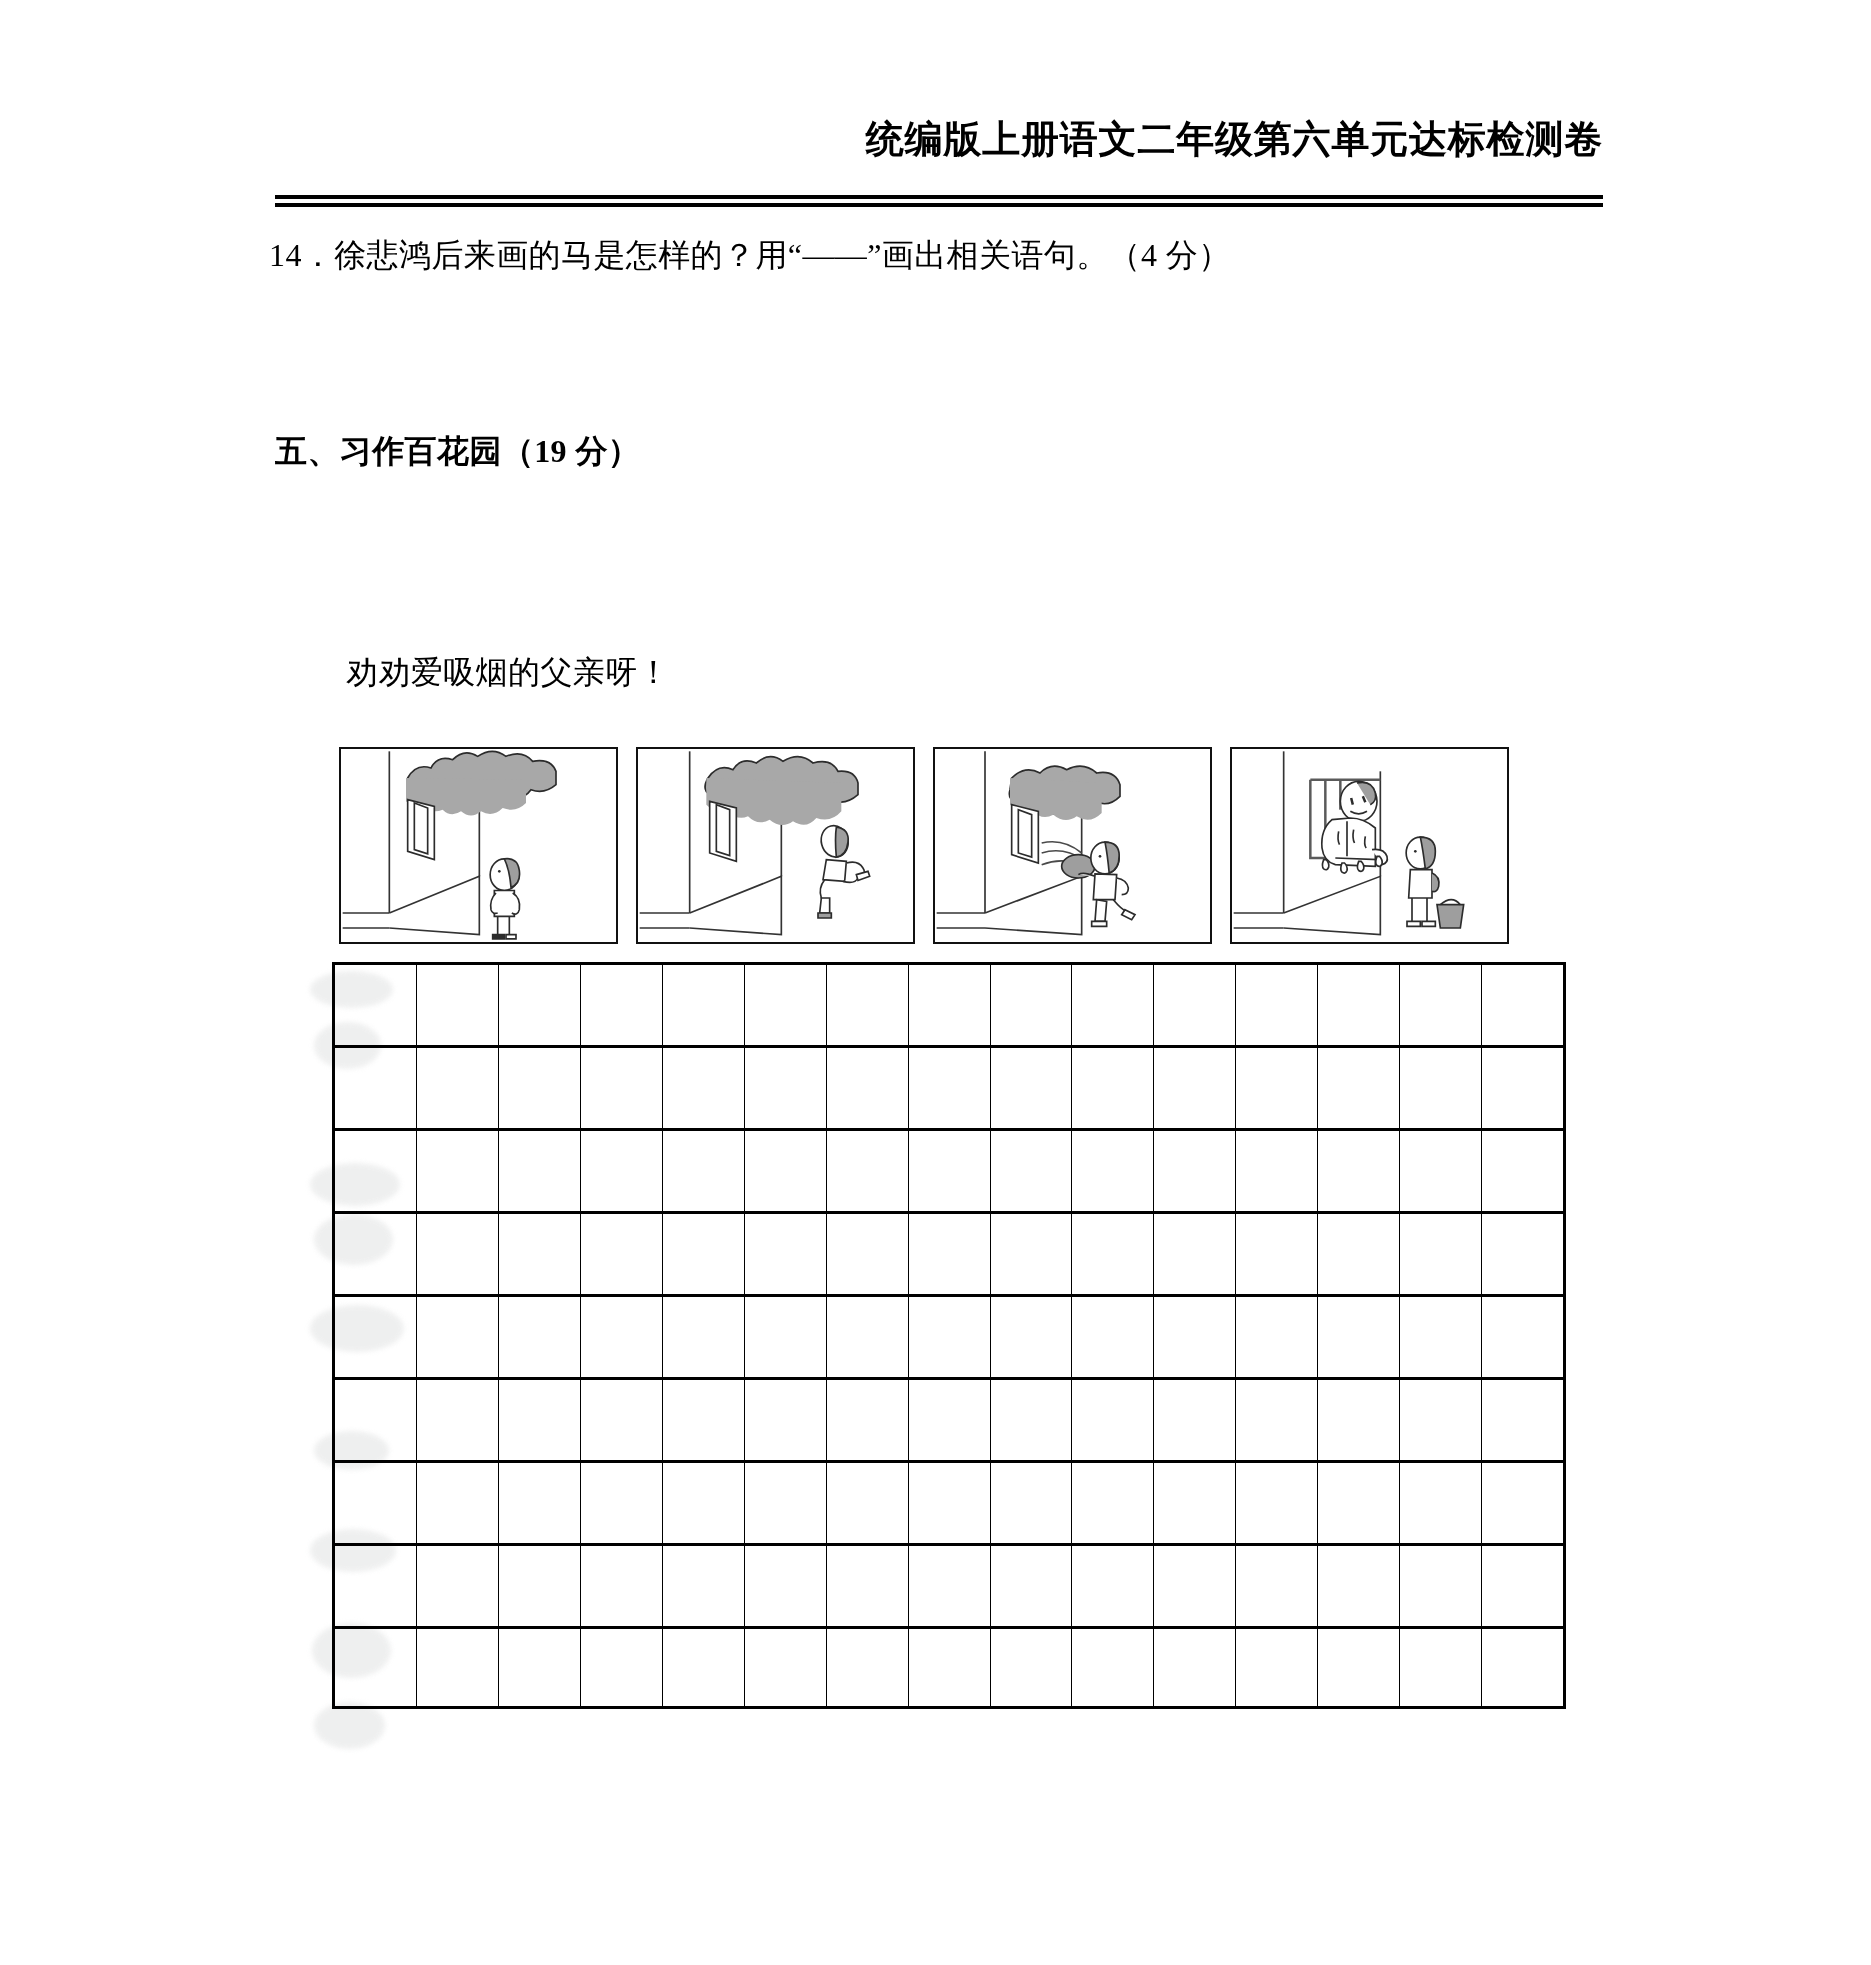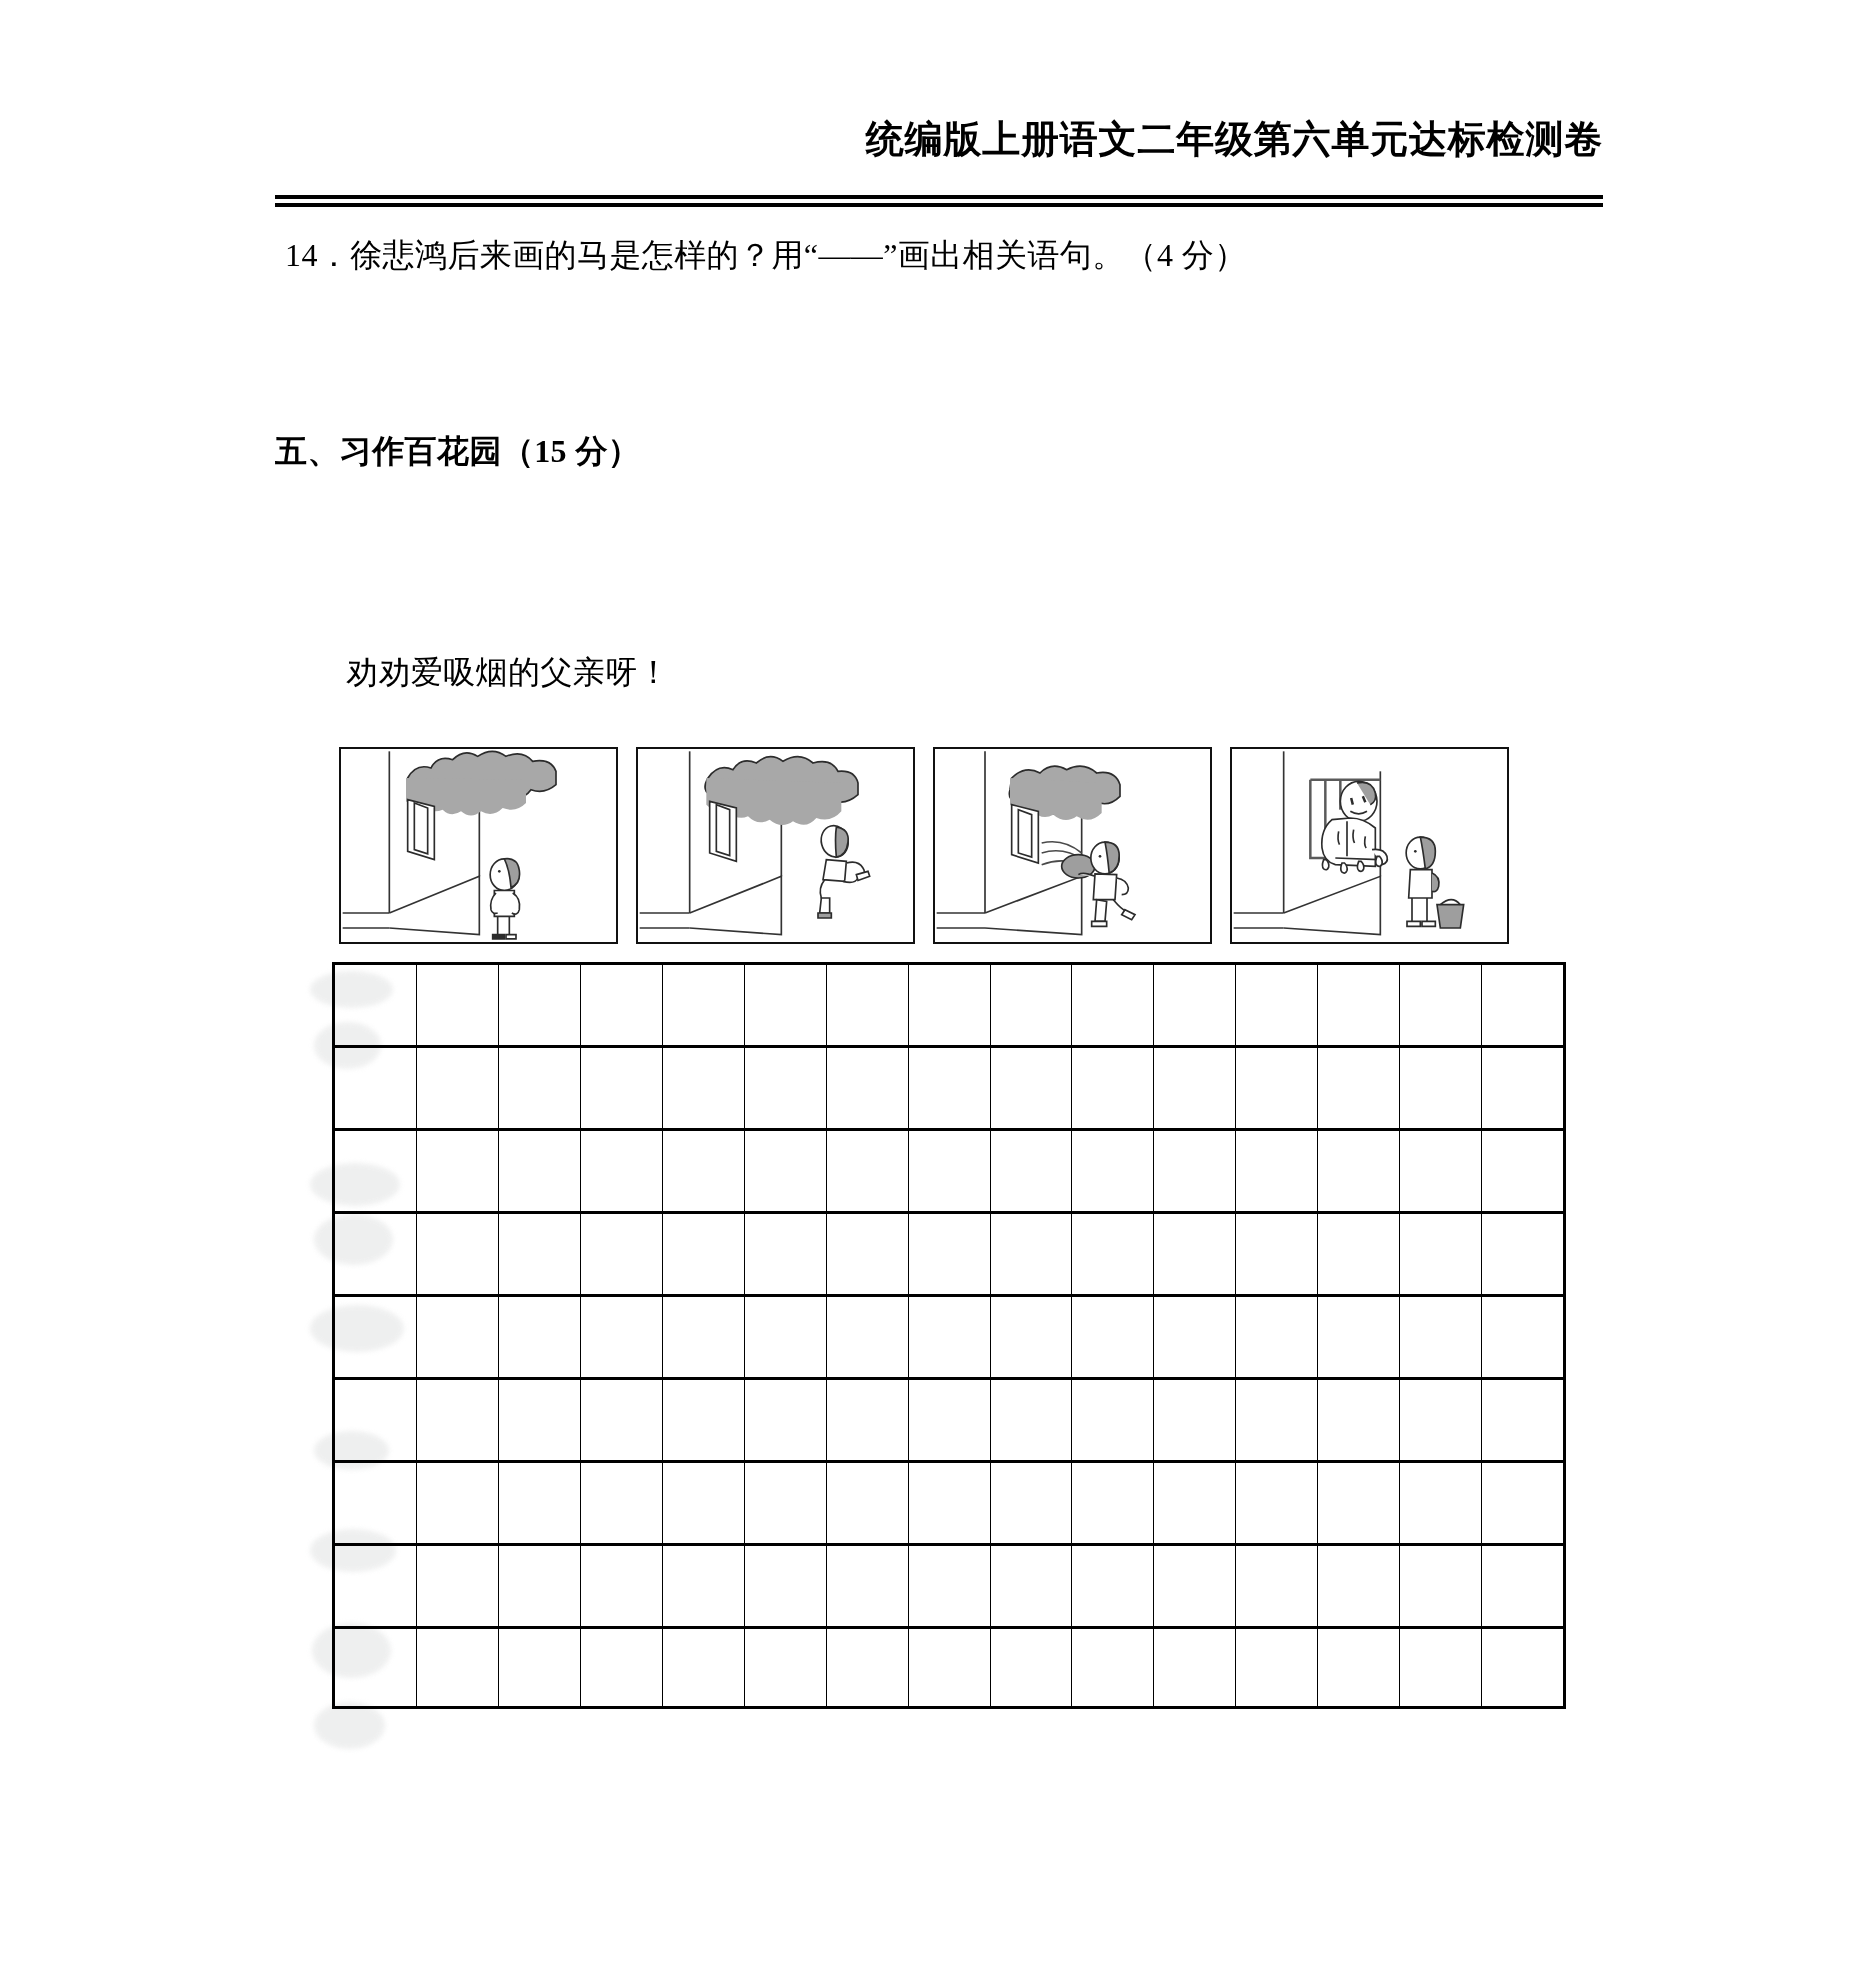--- a/index.html
+++ b/index.html
@@ -58,21 +58,21 @@
   .header-rule.r2 { top: 203px;  height: 4.3px; }
 
   
   .q-line {
     position: absolute;
     font-size: 32px;
     line-height: 1.0;
     white-space: nowrap;
     letter-spacing: 0.4px;
   }
-  .q14      { left: 285px;  top: 239px;  }
+  .q14      { left: 269px;  top: 239px;  }
   .sec-head { left: 275px;  top: 435px; font-weight: bold; }
   .q15a     { left: 275px;  top: 542px; }
   .q15b     { left: 346px;  top: 656px; }
 
   
   .comic {
     position: absolute;
     left: 339px;
     top: 747px;
     width: 1183px;
@@ -131,21 +131,21 @@
   <div class="bg-smudge" style="left:314px; top:1702px; width:71px; height:47px;"></div>
 
   <div class="header">
     <div class="header-title">统编版上册语文二年级第六单元达标检测卷</div>
   </div>
   <div class="header-rule r1"></div>
   <div class="header-rule r2"></div>
 
   <div class="q-line q14">14．徐悲鸿后来画的马是怎样的？用“——”画出相关语句。（4 分）</div>
 
-  <div class="q-line sec-head">五、习作百花园（15 分）</div>
+  <div class="q-line sec-head">五、习作百花园（19 分）</div>
 
   <div class="q-line q15b">劝劝爱吸烟的父亲呀！</div>
 
   <div class="comic">
 
     <div class="panel">
       <svg viewBox="0 0 330 230" xmlns="http://www.w3.org/2000/svg">
         <g fill="none" stroke="#333" stroke-width="2">
           <line x1="58" y1="2" x2="58" y2="196"></line>
           <line x1="2" y1="196" x2="58" y2="196"></line>

